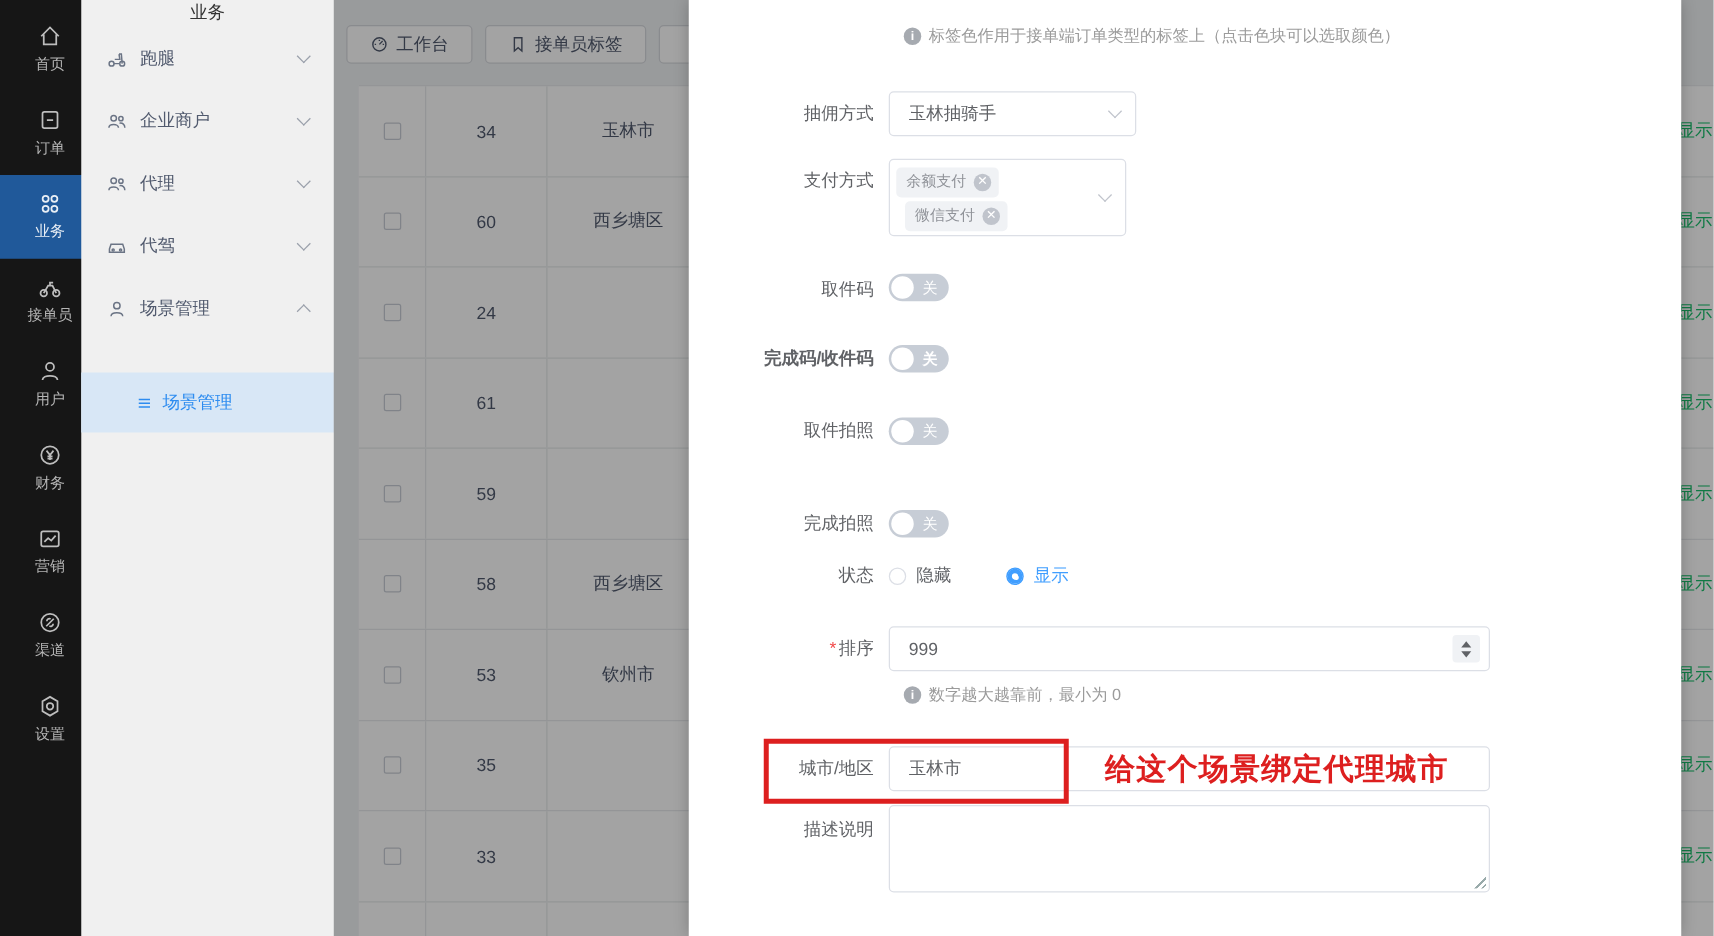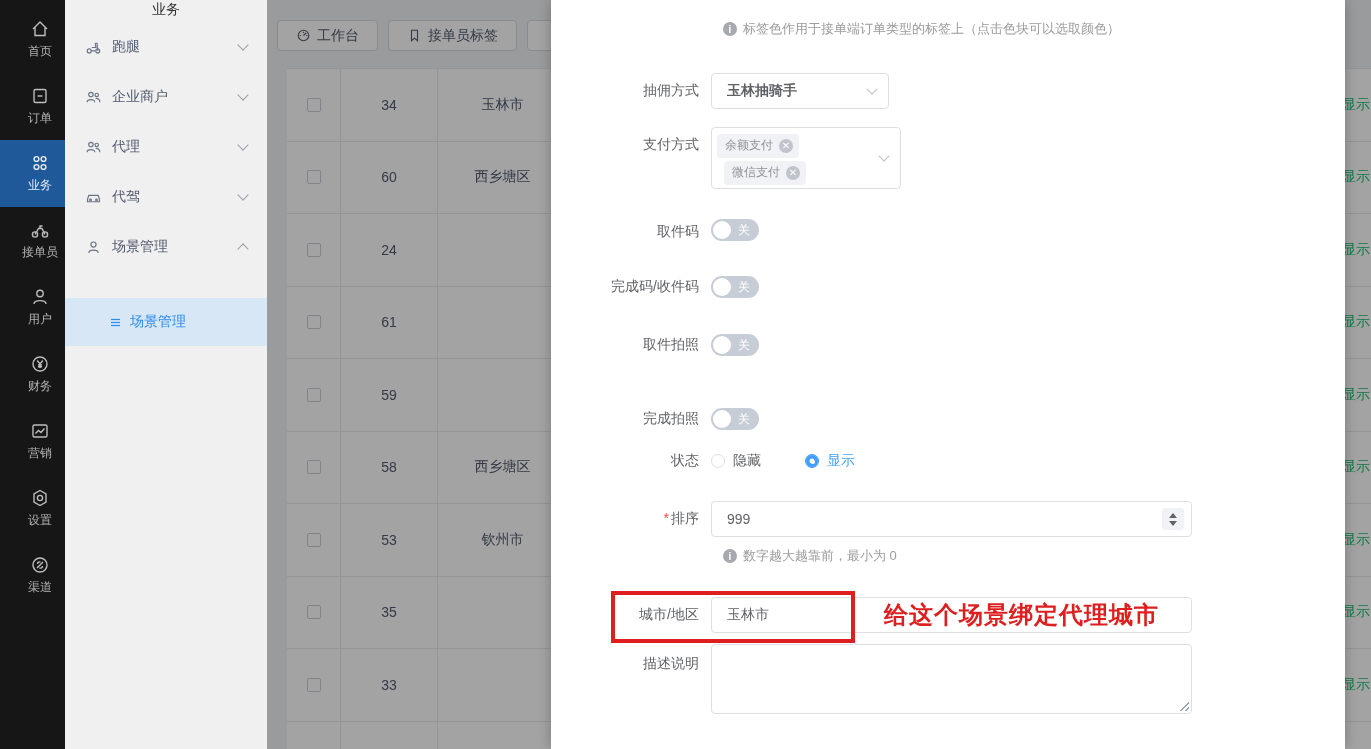--- a/index.html
+++ b/index.html
@@ -45,21 +45,21 @@
   .mask { position:absolute; left:267px; top:0; right:0; bottom:0; background:rgba(0,0,0,0.36); z-index:4; }
 
   
   .modal { position:absolute; left:551px; top:0; width:794px; height:749px; background:#fff; z-index:6; box-shadow:0 0 12px rgba(0,0,0,.25); }
   .mrow { position:absolute; left:0; display:flex; align-items:center; }
   .mlabel { width:160px; text-align:right; padding-right:12px; font-size:14px; color:#606266; flex:none; }
   .req { color:#f24b4b; margin-right:2px; }
   .hintline { position:absolute; left:172px; display:flex; align-items:center; gap:6px; font-size:13px; color:#9b9b9b; }
   .info-i { width:14px; height:14px; border-radius:50%; background:#a6aab0; color:#fff; font-size:10px; font-weight:bold; display:inline-flex; align-items:center; justify-content:center; flex:none; font-style:normal; }
 
-  .select-box { width:178px; height:36px; border:1px solid #dcdfe6; border-radius:4px; display:flex; align-items:center; padding:0 28px 0 15px; font-size:14px; color:#606266; position:relative; cursor:pointer; background:#fff;font-weight:bold; }
+  .select-box { width:198px; height:36px; border:1px solid #dcdfe6; border-radius:4px; display:flex; align-items:center; padding:0 28px 0 15px; font-size:14px; color:#606266; position:relative; cursor:pointer; background:#fff; }
   .select-box .chev, .multi-box .chev { position:absolute; right:12px; top:50%; margin-top:-6px; border-color:#c0c4cc; }
   .multi-box { width:190px; height:62px; border:1px solid #dcdfe6; border-radius:4px; position:relative; padding:4px 40px 4px 5px; cursor:pointer; background:#fff; }
   .tagline { height:27px; display:flex; align-items:center; }
   .tagline.second { padding-left:7px; }
   .tag { display:inline-flex; align-items:center; background:#f0f2f5; border-radius:4px; height:24px; padding:0 6px 0 8px; font-size:12px; color:#909399; }
   .tag-close { width:14px; height:14px; border-radius:50%; background:#c0c4cc; color:#fff; font-size:10px; line-height:14px; text-align:center; margin-left:6px; cursor:pointer; }
 
   .switch { width:48px; height:22px; border-radius:11px; background:#c7cdd6; position:relative; cursor:pointer; }
   .switch .knob { position:absolute; left:2px; top:2px; width:18px; height:18px; border-radius:50%; background:#fff; }
   .switch .sw-text { position:absolute; right:9px; top:3px; font-size:12px; color:#fff; line-height:16px; }
@@ -138,31 +138,31 @@
     </div>
     <div class="ds-item">
       <svg viewBox="0 0 20 20">
           <rect x="3" y="4" width="14" height="12" rx="1.5"></rect>
           <polyline points="5.5,12.5 8.5,9.5 11,11.5 14.5,7.5"></polyline>
         </svg>
       <span>营销</span>
     </div>
     <div class="ds-item">
       <svg viewBox="0 0 20 20">
+          <circle cx="10" cy="10" r="7"></circle>
+          <path d="M7 13 L13 7 M7.5 9 A2 2 0 0 1 10.5 7.2 M12.5 11 A2 2 0 0 1 9.5 12.8"></path>
+        </svg>
+      <span>渠道</span>
+    </div>
+    <div class="ds-item">
+      <svg viewBox="0 0 20 20">
           <path d="M10 2.5 L16 6 V14 L10 17.5 L4 14 V6 Z"></path>
           <circle cx="10" cy="10" r="2.6"></circle>
         </svg>
       <span>设置</span>
-    </div>
-    <div class="ds-item">
-      <svg viewBox="0 0 20 20">
-          <circle cx="10" cy="10" r="7"></circle>
-          <path d="M7 13 L13 7 M7.5 9 A2 2 0 0 1 10.5 7.2 M12.5 11 A2 2 0 0 1 9.5 12.8"></path>
-        </svg>
-      <span>渠道</span>
     </div>
   </div>
 
   <div class="menu-side">
     <div class="menu-title">业务</div>
     <div class="menu-item">
       <svg viewBox="0 0 20 20">
           <circle cx="5" cy="14" r="2.3"></circle>
           <circle cx="15" cy="14" r="2.3"></circle>
           <path d="M7.3 14 H12 M12 5 H14.2 L15 14 M12 5 L12.8 10 H8"></path>
@@ -369,21 +369,21 @@
     </div>
 
     <div class="mrow" style="top:219px;align-items:flex-end;">
       <div class="mlabel">取件码</div>
       <div class="switch">
         <span class="knob"></span>
         <span class="sw-text">关</span>
       </div>
     </div>
 
-    <div class="mrow" style="top:276px;">
+    <div class="mrow" style="top:276px;font-weight:bold;">
       <div class="mlabel">完成码/收件码</div>
       <div class="switch">
         <span class="knob"></span>
         <span class="sw-text">关</span>
       </div>
     </div>
 
     <div class="mrow" style="top:334px;">
       <div class="mlabel">取件拍照</div>
       <div class="switch">

